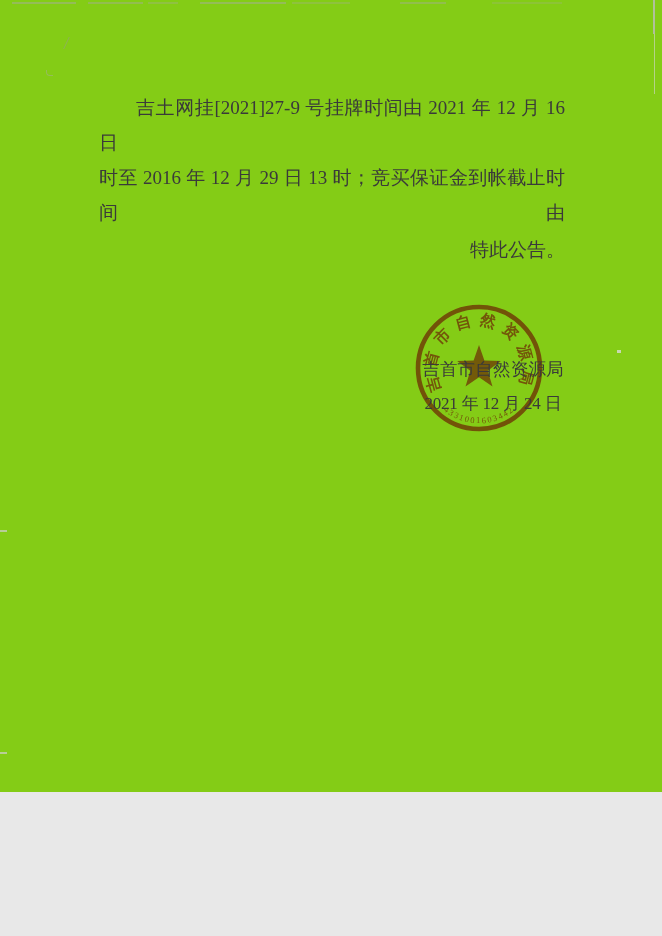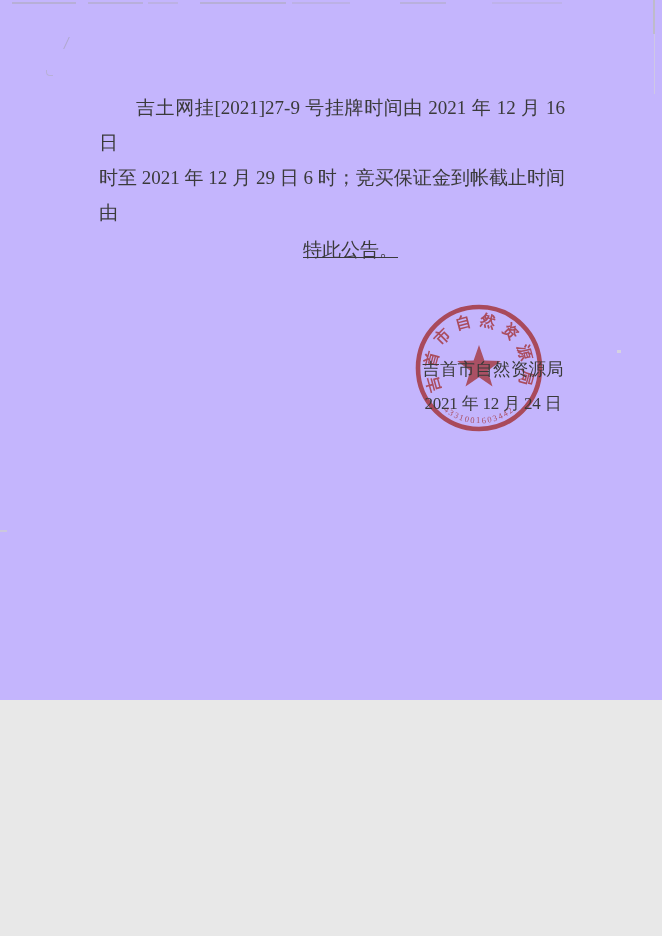--- a/index.html
+++ b/index.html
@@ -1,34 +1,34 @@
 <!DOCTYPE html>
 <html><head>
 <meta charset="utf-8">
 <style>
   html,body{margin:0;padding:0;background:#e8e8e8;}
   .page{
     position:relative;
-    width:662px;height:700px;
+    width:662px;height:792px;
     margin:0 auto;
-    background:#c4b5fd;
+    background:#84cc16;
     overflow:hidden;
     font-family:"Liberation Serif","DejaVu Serif",serif;
     color:#3a3a3a;
   }
   
   .doc-body{
     position:absolute;left:99px;top:90px;width:466px;
     font-size:19px;line-height:35px;
     color:#3a3a3a;
   }
   .doc-line{white-space:normal;}
   .just{text-align:justify;text-align-last:justify;}
   .indent{text-indent:37px;}
-  .closing{margin-top:2px;text-indent:37px;text-align:center;text-decoration:underline;}
+  .closing{margin-top:2px;text-indent:37px;text-align:right;}
   
   .sig-block{
     position:absolute;left:411px;top:356px;width:164px;
     text-align:center;z-index:3;
   }
   .sig-org{font-size:17.5px;line-height:27px;letter-spacing:.2px;}
   .sig-date{font-size:17px;line-height:26px;margin-top:8px;letter-spacing:-.2px;}
   
   .seal{
     position:absolute;left:409px;top:298px;width:140px;height:140px;
@@ -76,21 +76,21 @@
   <div class="art pen2"></div>
   <div class="art speck"></div>
   <div class="art ldash l1"></div>
   <div class="art ldash l2"></div>
   <div class="art ldash l3"></div>
   <div class="art ldash l4"></div>
   <div class="art bsmudge"></div>
 
   <div class="doc-body">
     <div class="doc-line just indent">吉土网挂[2021]27-9 号挂牌时间由 2021 年 12 月 16 日</div>
-    <div class="doc-line just">时至 2021 年 12 月 29 日 6 时；竞买保证金到帐截止时间由</div>
+    <div class="doc-line just">时至 2016 年 12 月 29 日 13 时；竞买保证金到帐截止时间由</div>
     <div class="doc-line closing">特此公告。</div>
   </div>
 
   <div class="seal">
     <svg viewBox="0 0 140 140" xmlns="http://www.w3.org/2000/svg">
       <defs>
         <path id="arcTop" d="M 31,88.2 A 43,43 0 1 1 109,88.2" fill="none"></path>
         <path id="arcBot" d="M 32.9,111.2 A 55.5,55.5 0 0 0 107.1,111.2" fill="none"></path>
       </defs>
       <circle cx="70" cy="70" r="61" fill="none" stroke-width="4.6" opacity="0.9" stroke="#d5493b"></circle>

